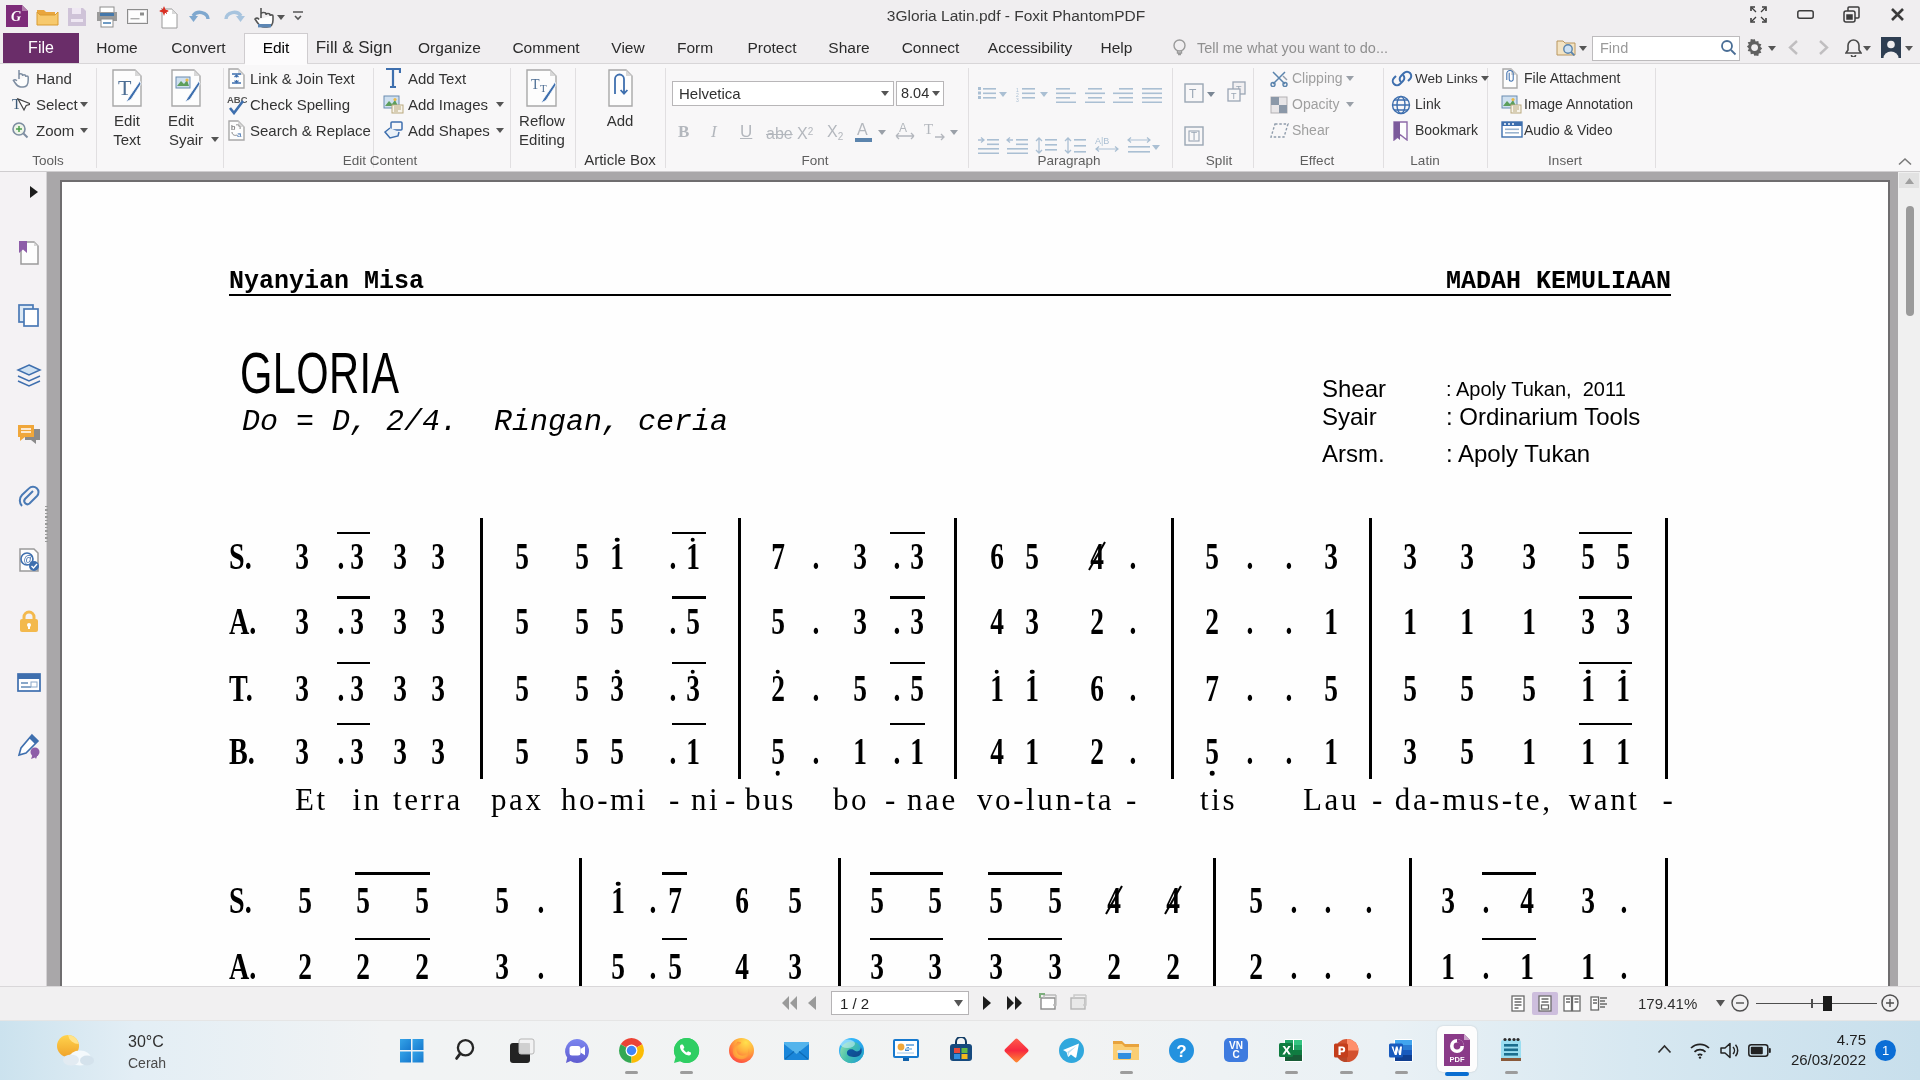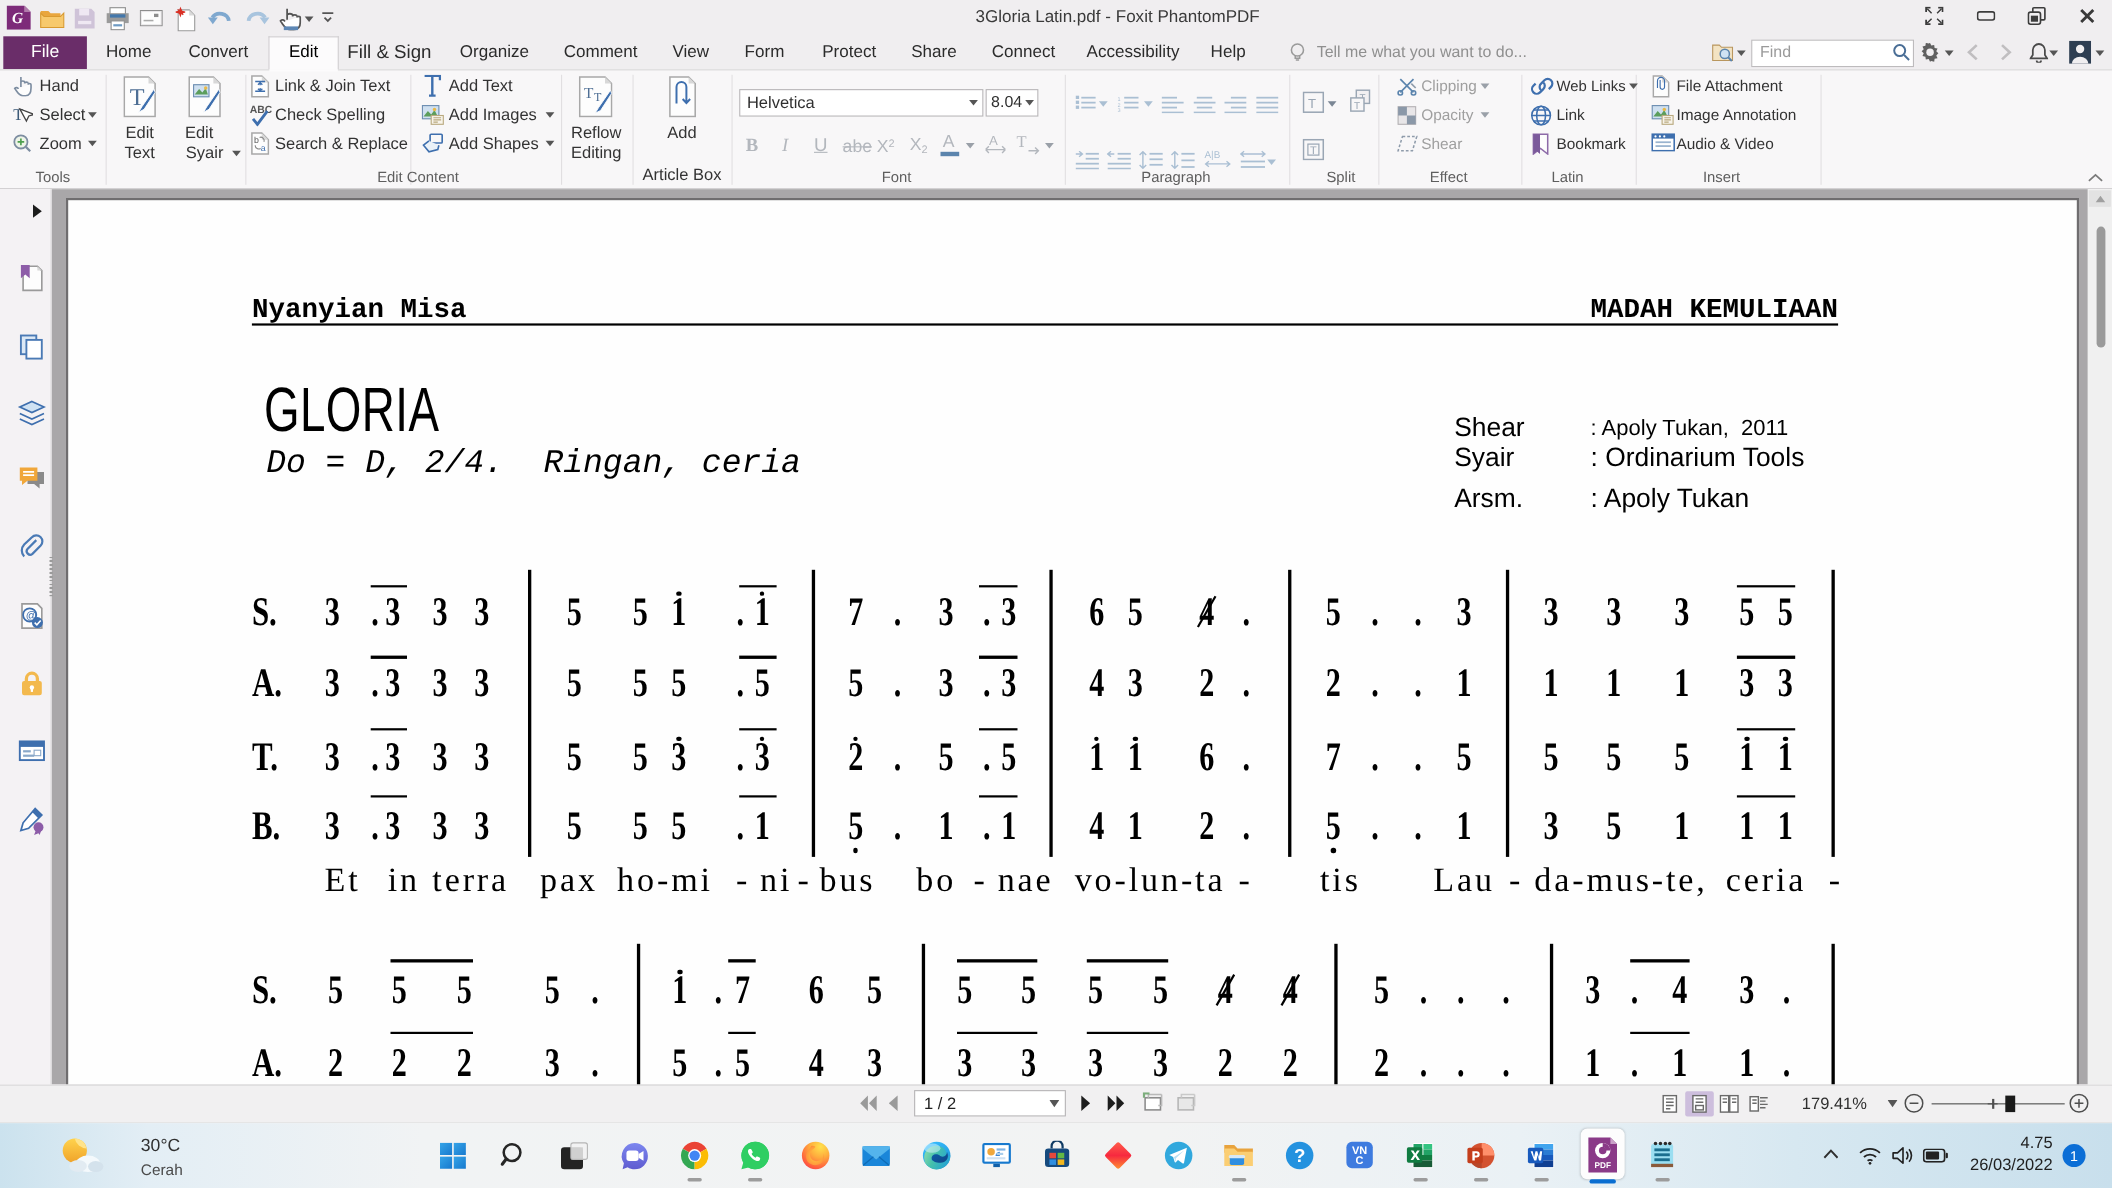--- a/index.html
+++ b/index.html
@@ -742,21 +742,21 @@
 <div class="lyr" style="left:745px;top:783.9px">bus</div>
 <div class="lyr" style="left:833px;top:783.9px">bo</div>
 <div class="lyr" style="left:885px;top:783.9px">-</div>
 <div class="lyr" style="left:907px;top:783.9px">nae</div>
 <div class="lyr" style="left:977px;top:783.9px">vo-lun-ta</div>
 <div class="lyr" style="left:1126px;top:783.9px">-</div>
 <div class="lyr" style="left:1200px;top:783.9px">tis</div>
 <div class="lyr" style="left:1303px;top:783.9px">Lau</div>
 <div class="lyr" style="left:1371.9px;top:783.9px">-</div>
 <div class="lyr" style="left:1394.8px;top:783.9px">da-mus-te,</div>
-<div class="lyr" style="left:1568.8px;top:783.9px">ceria</div>
+<div class="lyr" style="left:1568.8px;top:783.9px">want</div>
 <div class="lyr" style="left:1662.5px;top:783.9px">-</div>
 <div style="position:absolute;left:0;top:986px;width:1920px;height:34px;background:#f1f0f1;border-top:1px solid #d9d7d9"></div>
 <svg class="ab" style="left:781px;top:995px" width="17" height="16" viewBox="0 0 17 16">
     <path d="M8 1 L1 8 L8 15 Z M16 1 L9 8 L16 15 Z" fill="#9a9a9a"></path>
   </svg>
 <svg class="ab" style="left:806px;top:995px" width="11" height="16" viewBox="0 0 11 16">
     <path d="M10 1 L2 8 L10 15 Z" fill="#9a9a9a"></path>
   </svg>
 <div style="position:absolute;left:831px;top:991px;width:138px;height:24px;background:#fff;border:1px solid #b5b3b5"></div>
 <div style="position:absolute;left:840px;top:996px;font-family:'Liberation Sans',sans-serif;font-size:15px;line-height:15px;color:#222;font-weight:normal;white-space:pre;">1 / 2</div>

